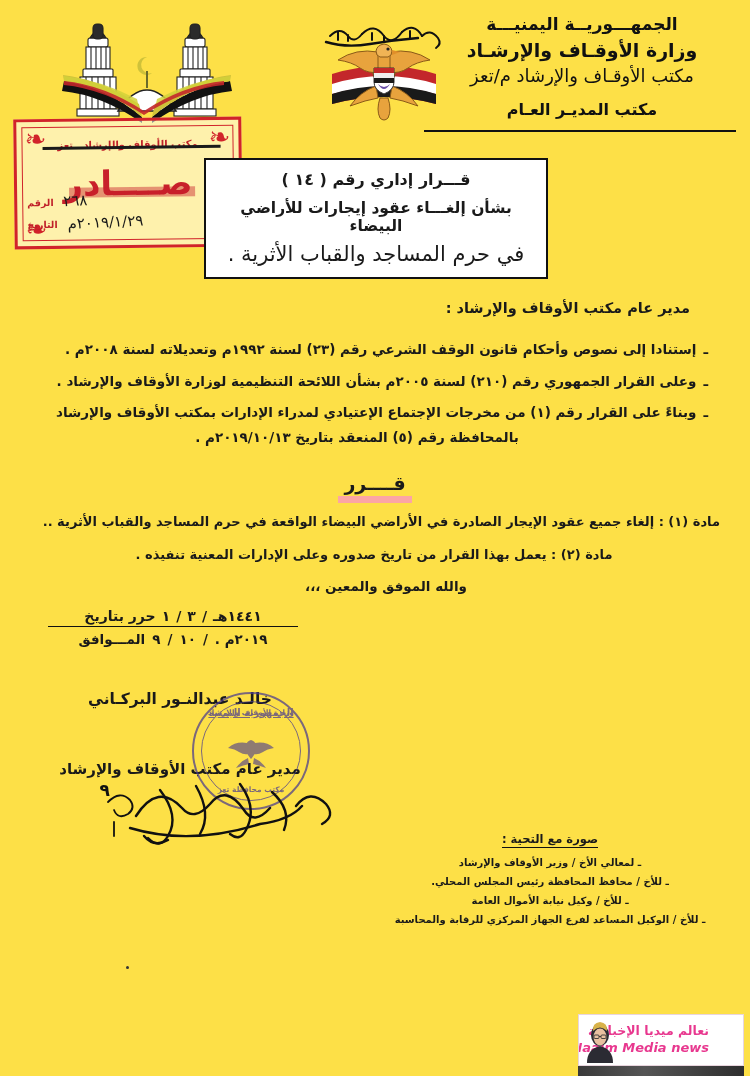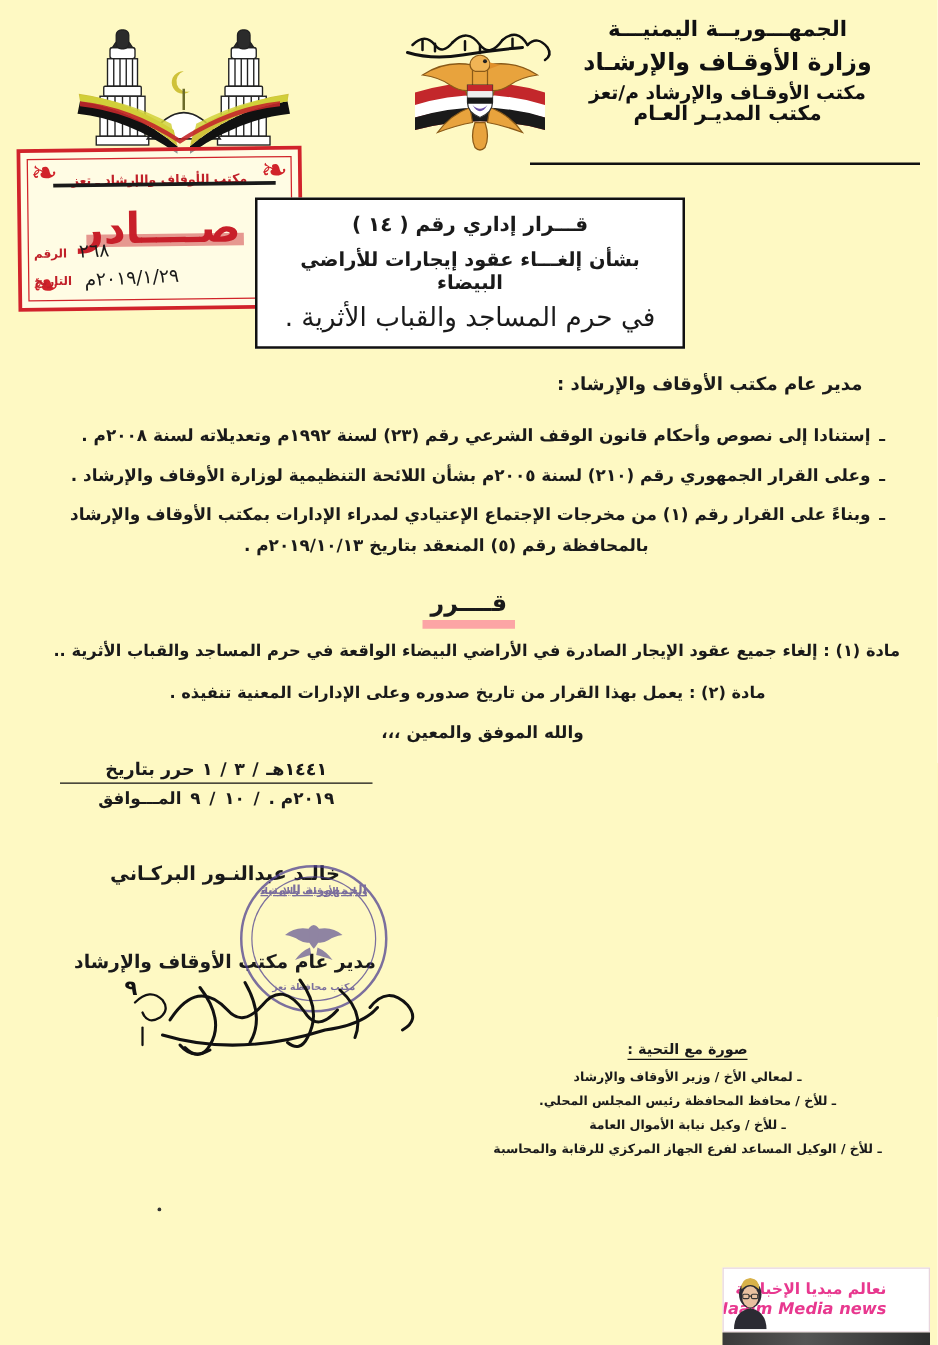--- a/index.html
+++ b/index.html
@@ -9,21 +9,21 @@
     height: 1076px;
     background: #ffffff;
     font-family: "DejaVu Sans", "Liberation Sans", sans-serif;
     color: #1a1a1a;
     position: relative;
     overflow: hidden;
   }
   .page {
     position: absolute;
     inset: 0;
-    background: #fef9c3;
+    background: #fde047;
   }
   
   .header {
     position: absolute;
     top: 0; left: 0; right: 0;
     height: 132px;
   }
   .logo-mosque {
     position: absolute;
     right: 508px;
@@ -53,24 +53,24 @@
     color: #111;
     margin-bottom: 7px;
   }
   .ht-2 {
     font-size: 19px;
     font-weight: bold;
     color: #111;
     margin-bottom: 6px;
   }
   .ht-3 {
-    font-size: 15px;
-    font-weight: bold;
+    font-size: 18px;
+    font-weight: normal;
     color: #111;
-    margin-bottom: 0;
+    margin-bottom: 16px;
   }
   .ht-4 {
     font-size: 16px;
     font-weight: bold;
     color: #111;
   }
   .header-rule {
     position: absolute;
     right: 14px;
     top: 130px;

